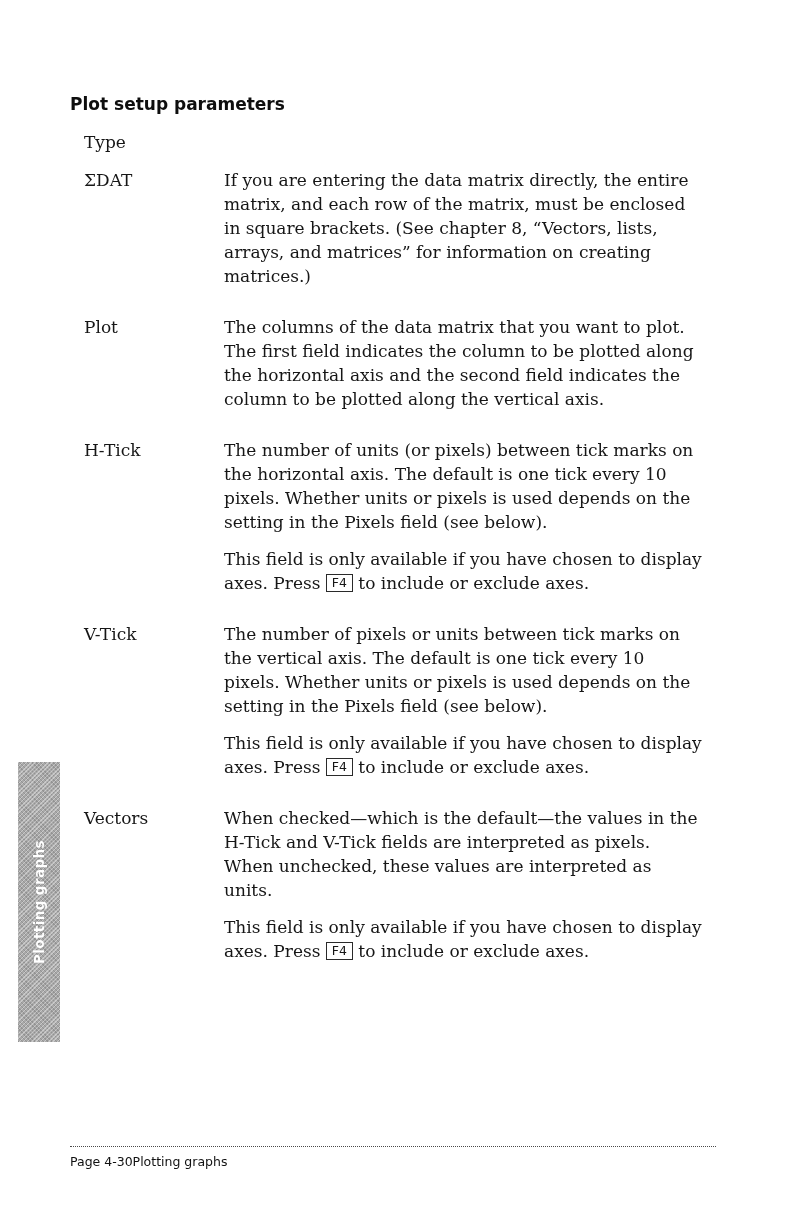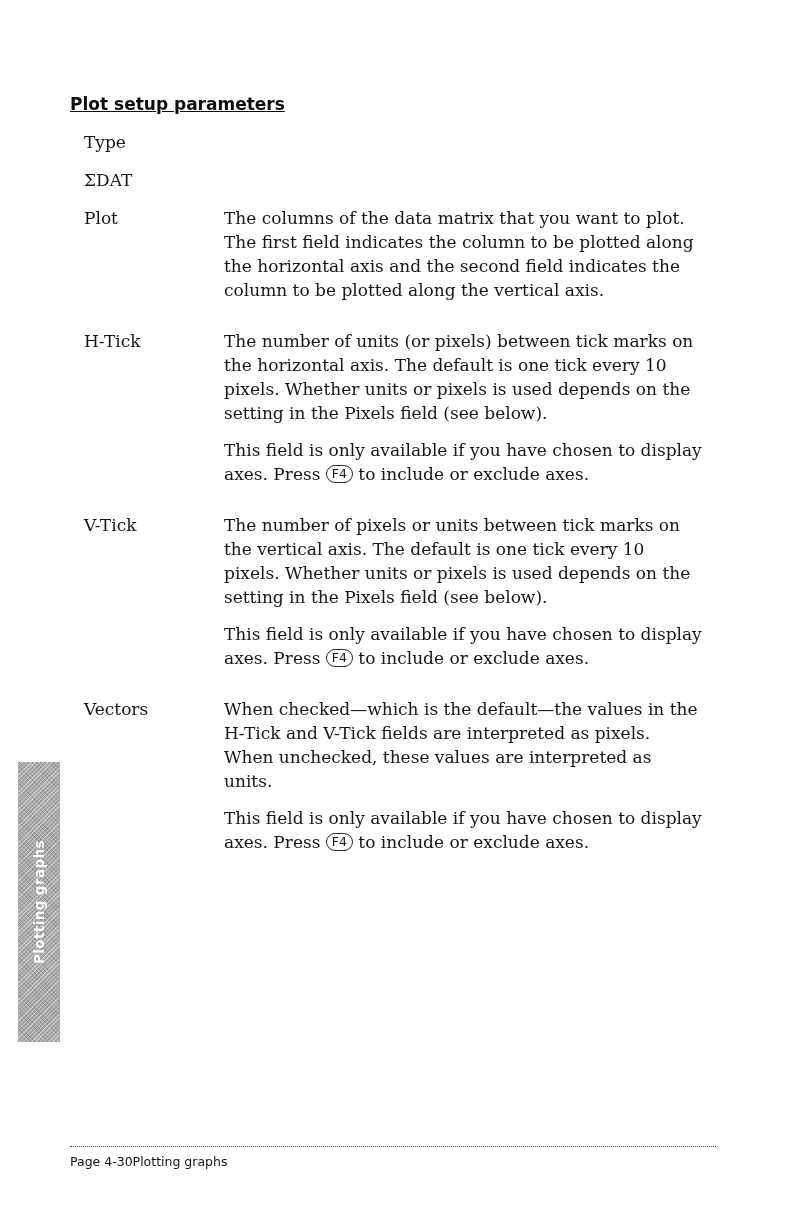--- a/index.html
+++ b/index.html
@@ -15,21 +15,20 @@
     position:absolute;
     left:70px; top:94px;
     width:648px;
   }
   .heading {
     font-family:"DejaVu Sans", "Liberation Sans", sans-serif;
     font-weight:bold;
     font-size:17px;
     margin:0 0 16px 0;
     color:#0e0e0e;
-    text-decoration:underline;
   }
   .entry {
     display:grid;
     grid-template-columns:140px 1fr;
     align-items:start;
     margin:14px;
   }
   .term {
     font-size:17px;
     line-height:24px;
@@ -41,21 +40,21 @@
     font-size:17px;
     line-height:24px;
   }
   .para em { font-style:italic; }
   .key {
     display:inline-block;
     font-family:"DejaVu Sans", "Liberation Sans", sans-serif;
     font-size:12.5px;
     line-height:15px;
     border:1.4px solid #2a2a2a;
-    border-radius:9px;
+    border-radius:0;
     padding:0 5px 1px 5px;
     position:relative;
     top:-2px;
     white-space:nowrap;
   }
   .side-tab {
     position:absolute;
     left:18px; top:762px;
     width:42px; height:280px;
     background-color:#a9a9a9;
@@ -95,20 +94,21 @@
 
 <div class="content">
   <h1 class="heading">Plot setup parameters</h1>
   <div id="definition-list">
       <div class="entry">
     <div class="term">Type</div>
   </div>
       <div class="entry">
     <div class="term">ΣDAT</div>
     <div class="entry-body">
+          <p class="para">If you are entering the data matrix directly, the entire matrix, and each row of the matrix, must be enclosed in square brackets. (See chapter 8, “Vectors, lists, arrays, and matrices” for information on creating matrices.)</p>
         </div>
   </div>
       <div class="entry">
     <div class="term">Plot</div>
     <div class="entry-body">
           <p class="para">The columns of the data matrix that you want to plot. The first field indicates the column to be plotted along the horizontal axis and the second field indicates the column to be plotted along the vertical axis.</p>
         </div>
   </div>
       <div class="entry">
     <div class="term">H-Tick</div>

